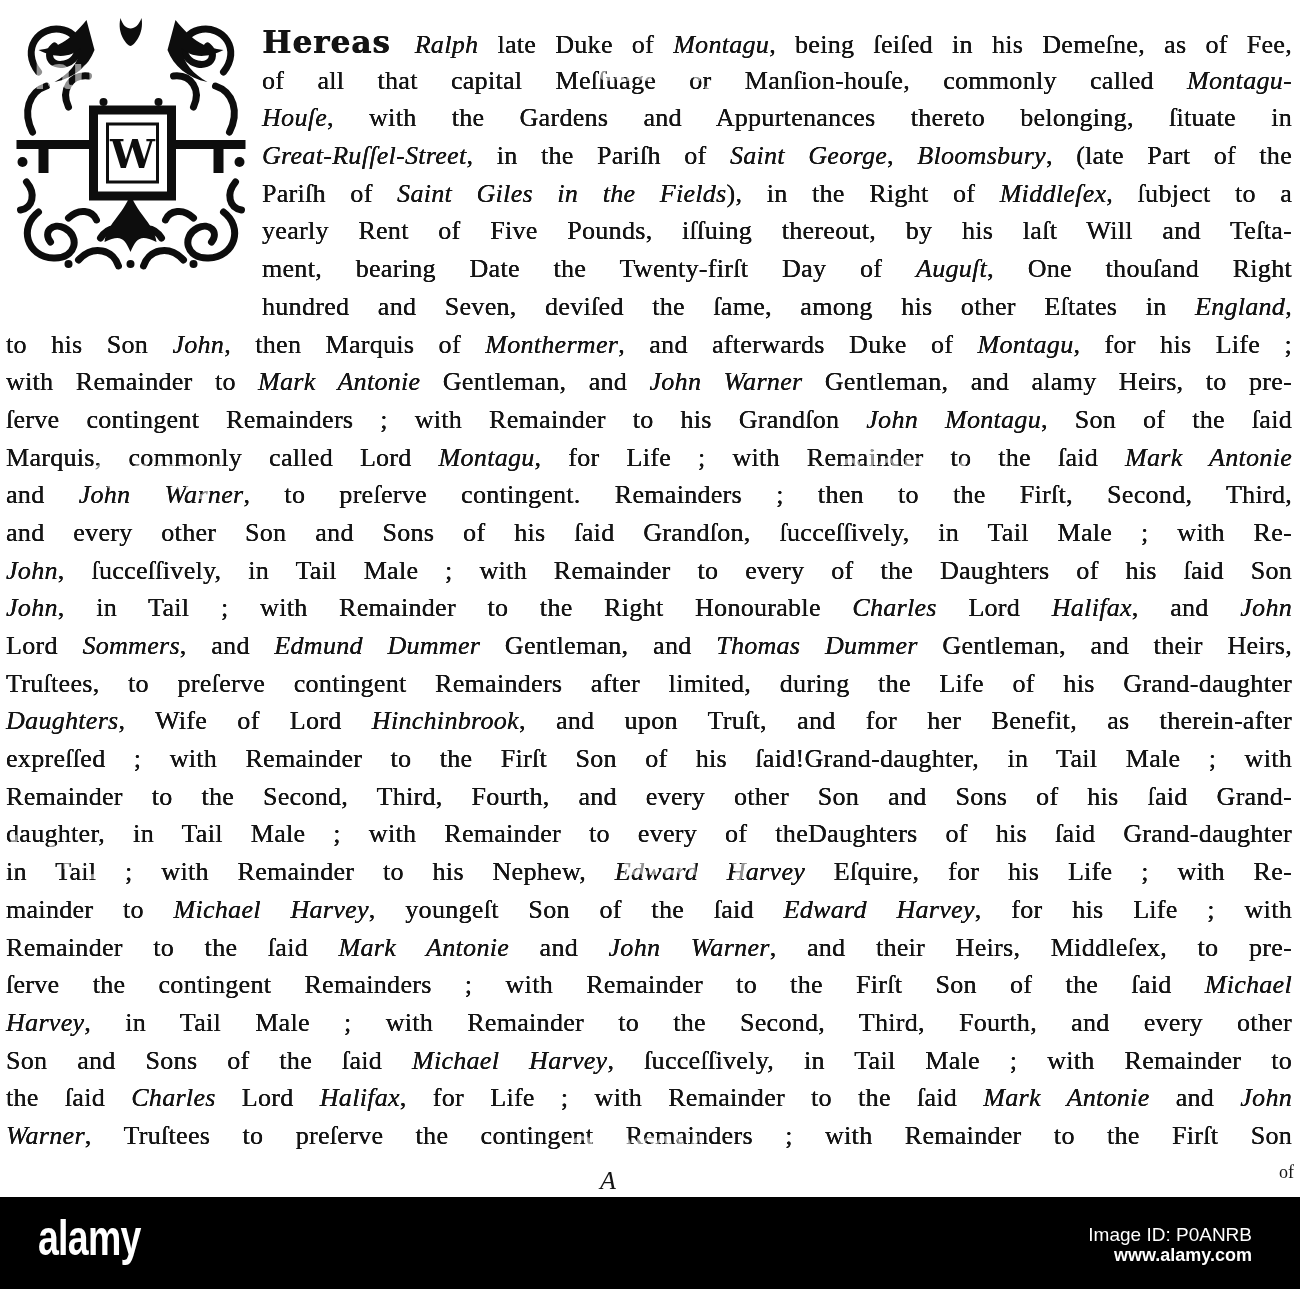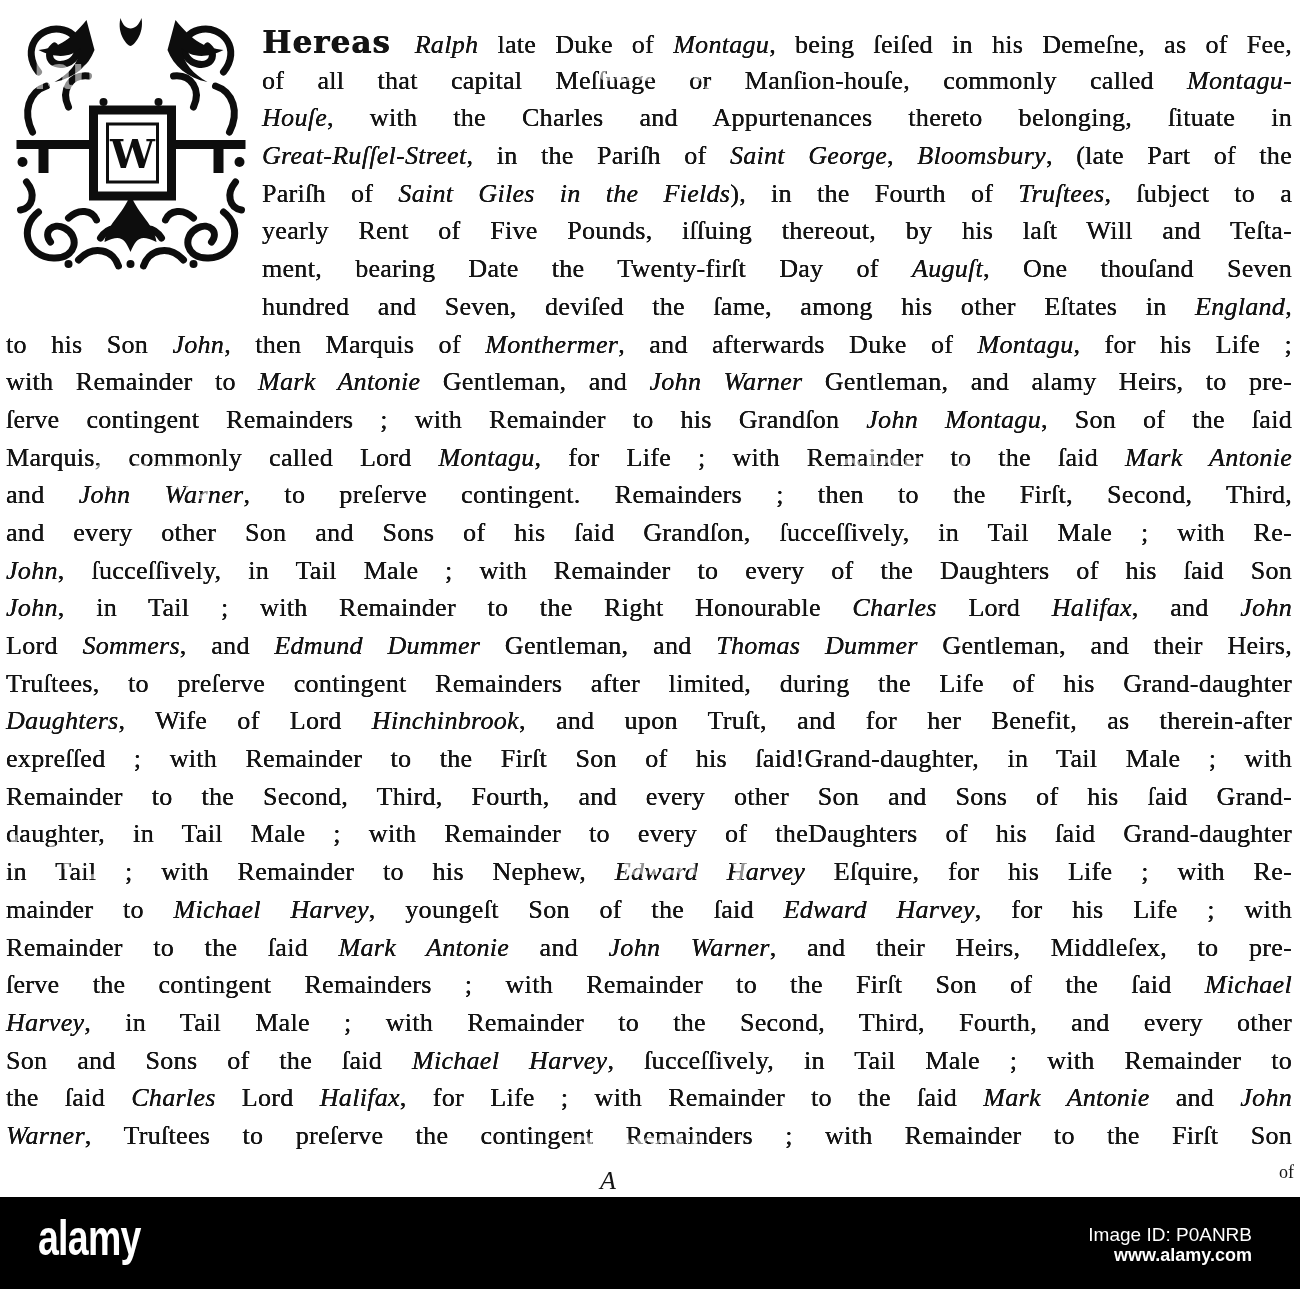--- a/index.html
+++ b/index.html
@@ -117,25 +117,25 @@
       </g>
       <rect x="85" y="98" width="78" height="86" fill="#ffffff" stroke="#0d0d0d" stroke-width="9"></rect>
       <rect x="99" y="112" width="50" height="58" fill="none" stroke="#0d0d0d" stroke-width="3"></rect>
       <text x="124" y="156" font-size="40" font-weight="bold" text-anchor="middle" fill="#0d0d0d" font-family="DejaVu Serif, serif">W</text>
     </svg>
   </div>
 
   <div class="text-block">
       <div class="line indent"><span class="seg-blackletter">Hereas </span><span class="seg-italic">Ralph </span><span class="seg-roman">late Duke of </span><span class="seg-italic">Montagu</span><span class="seg-roman">, being ſeiſed in his Demeſne, as of Fee,</span></div>
       <div class="line indent"><span class="seg-roman">of all that capital Meſſuage or Manſion-houſe, commonly called </span><span class="seg-italic">Montagu-</span></div>
-      <div class="line indent"><span class="seg-italic">Houſe</span><span class="seg-roman">, with the Charles and Appurtenances thereto belonging, ſituate in</span></div>
+      <div class="line indent"><span class="seg-italic">Houſe</span><span class="seg-roman">, with the Gardens and Appurtenances thereto belonging, ſituate in</span></div>
       <div class="line indent"><span class="seg-italic">Great-Ruſſel-Street</span><span class="seg-roman">, in the Pariſh of </span><span class="seg-italic">Saint George</span><span class="seg-roman">, </span><span class="seg-italic">Bloomsbury</span><span class="seg-roman">, (late Part of the</span></div>
-      <div class="line indent"><span class="seg-roman">Pariſh of </span><span class="seg-italic">Saint Giles in the Fields</span><span class="seg-roman">), in the Fourth of </span><span class="seg-italic">Truſtees</span><span class="seg-roman">, ſubject to a</span></div>
+      <div class="line indent"><span class="seg-roman">Pariſh of </span><span class="seg-italic">Saint Giles in the Fields</span><span class="seg-roman">), in the Right of </span><span class="seg-italic">Middleſex</span><span class="seg-roman">, ſubject to a</span></div>
       <div class="line indent"><span class="seg-roman">yearly Rent of Five Pounds, iſſuing thereout, by his laſt Will and Teſta-</span></div>
-      <div class="line indent"><span class="seg-roman">ment, bearing Date the Twenty-firſt Day of </span><span class="seg-italic">Auguſt</span><span class="seg-roman">, One thouſand Seven</span></div>
+      <div class="line indent"><span class="seg-roman">ment, bearing Date the Twenty-firſt Day of </span><span class="seg-italic">Auguſt</span><span class="seg-roman">, One thouſand Right</span></div>
       <div class="line indent"><span class="seg-roman">hundred and Seven, deviſed the ſame, among his other Eſtates in </span><span class="seg-italic">England</span><span class="seg-roman">,</span></div>
       <div class="line"><span class="seg-roman">to his Son </span><span class="seg-italic">John</span><span class="seg-roman">, then Marquis of </span><span class="seg-italic">Monthermer</span><span class="seg-roman">, and afterwards Duke of </span><span class="seg-italic">Montagu</span><span class="seg-roman">, for his Life ;</span></div>
       <div class="line"><span class="seg-roman">with Remainder to </span><span class="seg-italic">Mark Antonie </span><span class="seg-roman">Gentleman, and </span><span class="seg-italic">John Warner </span><span class="seg-roman">Gentleman, and alamy Heirs, to pre-</span></div>
       <div class="line"><span class="seg-roman">ſerve contingent Remainders ; with Remainder to his Grandſon </span><span class="seg-italic">John Montagu</span><span class="seg-roman">, Son of the ſaid</span></div>
       <div class="line"><span class="seg-roman">Marquis, commonly called Lord </span><span class="seg-italic">Montagu</span><span class="seg-roman">, for Life ; with Remainder to the ſaid </span><span class="seg-italic">Mark Antonie</span></div>
       <div class="line"><span class="seg-roman">and </span><span class="seg-italic">John Warner</span><span class="seg-roman">, to preſerve contingent. Remainders ; then to the Firſt, Second, Third,</span></div>
       <div class="line"><span class="seg-roman">and every other Son and Sons of his ſaid Grandſon, ſucceſſively, in Tail Male ; with Re-</span></div>
       <div class="line"><span class="seg-italic">John</span><span class="seg-roman">, ſucceſſively, in Tail Male ; with Remainder to every of the Daughters of his ſaid Son</span></div>
       <div class="line"><span class="seg-italic">John</span><span class="seg-roman">, in Tail ; with Remainder to the Right Honourable </span><span class="seg-italic">Charles </span><span class="seg-roman">Lord </span><span class="seg-italic">Halifax</span><span class="seg-roman">, and </span><span class="seg-italic">John</span></div>
       <div class="line"><span class="seg-roman">Lord </span><span class="seg-italic">Sommers</span><span class="seg-roman">, and </span><span class="seg-italic">Edmund Dummer </span><span class="seg-roman">Gentleman, and </span><span class="seg-italic">Thomas Dummer </span><span class="seg-roman">Gentleman, and their Heirs,</span></div>

